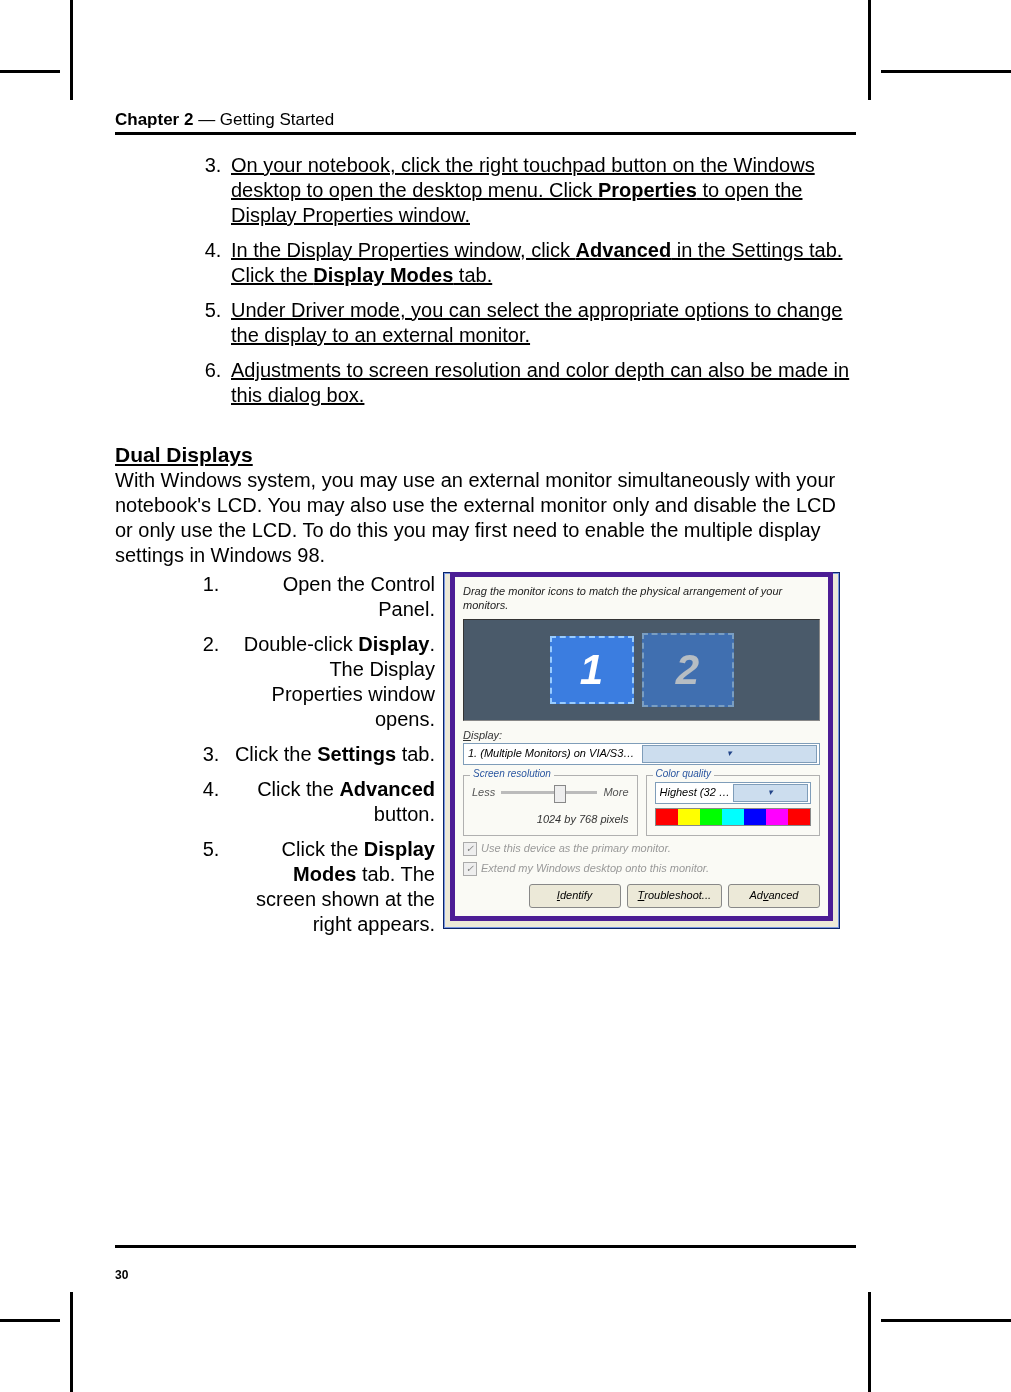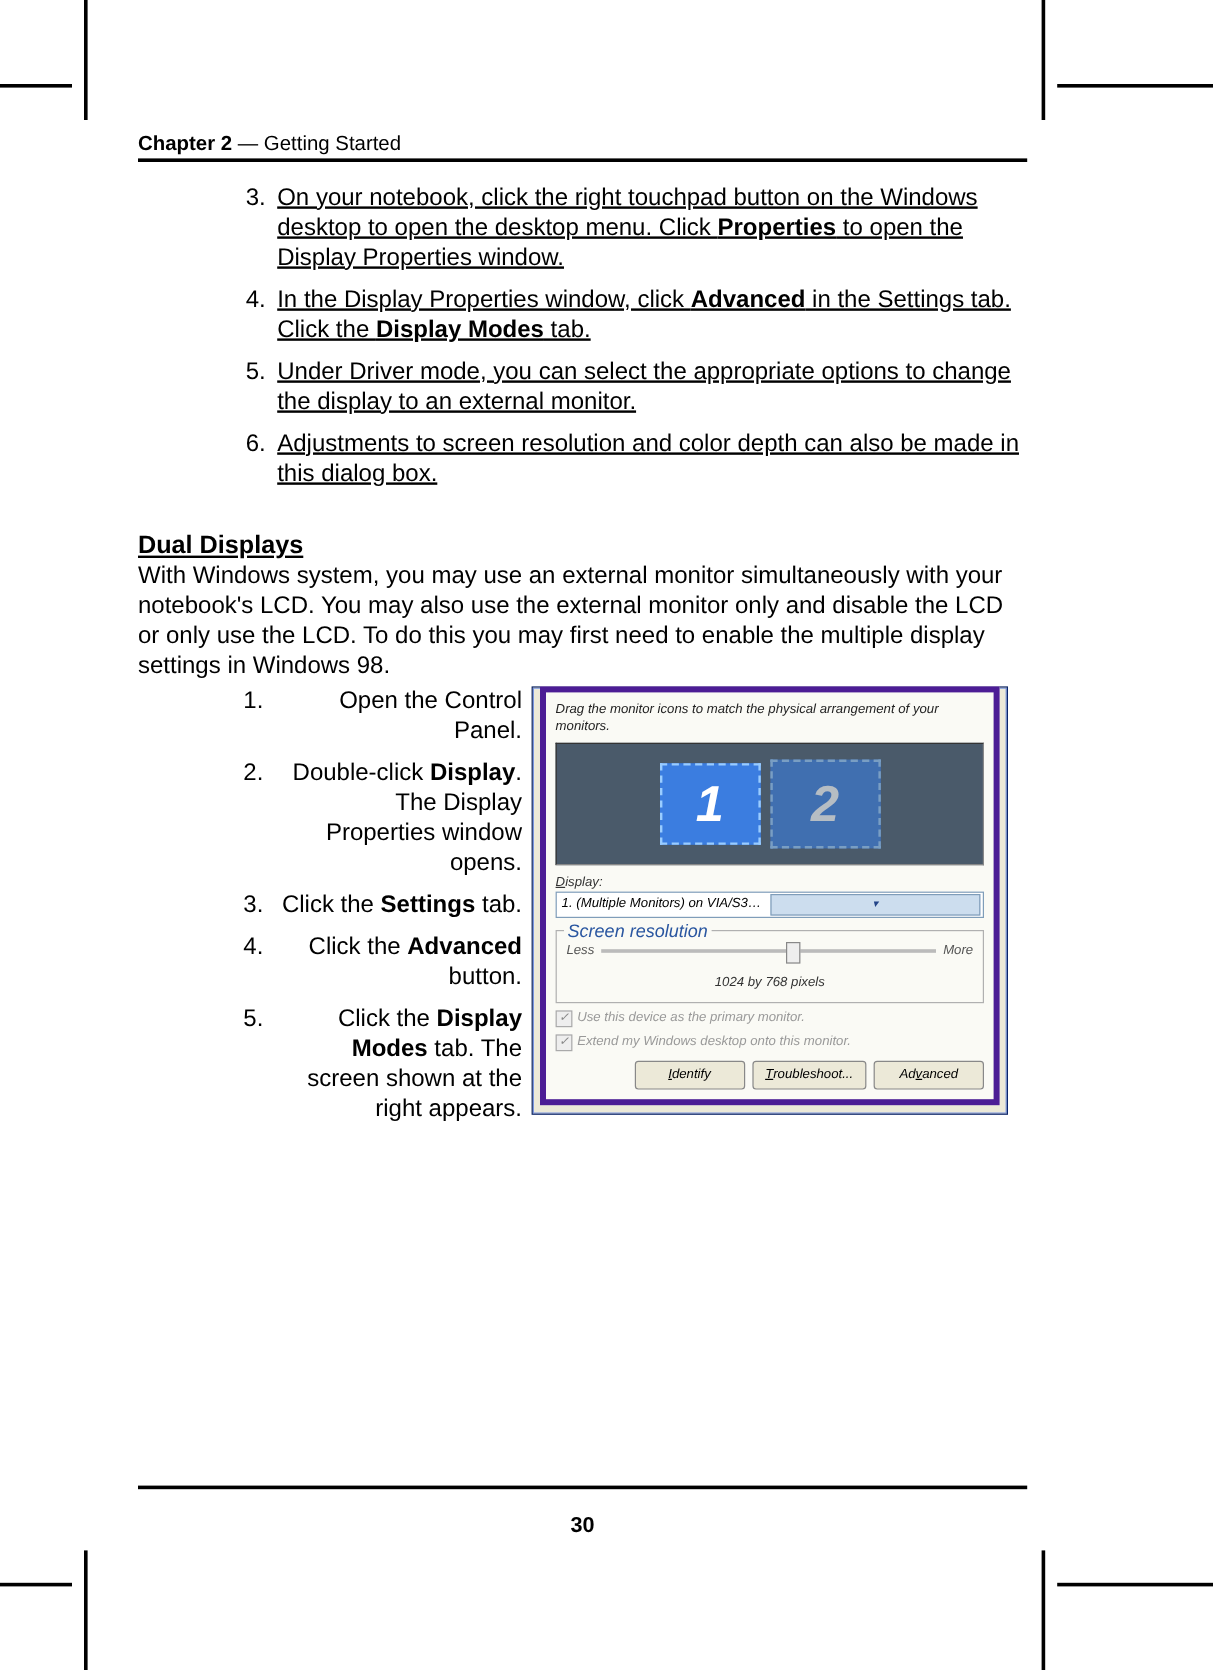--- a/index.html
+++ b/index.html
@@ -30,21 +30,21 @@
     right: 155px;
     top: 110px;
     bottom: 110px;
   }
   .running-head {
     font-size: 17px;
     padding-bottom: 2px;
   }
   .running-head b { font-weight: bold; }
   .hr-thick { height:3px; background:#000; margin-top:0; margin-bottom:18px; }
-  .pagenum { text-align:center; font-weight:bold; font-size:18px; margin-top:20px; }
+  .pagenum { text-align:left; font-weight:bold; font-size:12px; margin-top:20px; }
 
   .body-text { font-size: 20px; line-height: 1.25; }
   ol.outer { margin: 0 0 0 112px; padding: 0; text-decoration: underline; }
   ol.outer > li { margin-bottom: 10px; padding-left: 4px; }
   ol.outer.start3 { counter-reset: item 2; }
   ol.outer > li::marker { font-size: 20px; }
 
   h3.section {
     font-size: 21px;
     font-weight: bold;
@@ -131,28 +131,28 @@
   .combo {
     display:flex; align-items:center; border:1px solid #7f9db9; background:#fff; height:20px; padding:0 2px 0 4px;
   }
   .combo span { flex:1; white-space:nowrap; overflow:hidden; text-overflow:ellipsis; font-size:11px;}
   .dd { width:16px; height:16px; background:#cde; border:1px solid #7f9db9; display:flex; align-items:center; justify-content:center;}
   .dd::after{content:"▾"; font-size:9px; color:#248;}
   
   .groupbox {
     border:1px solid #b0b0b0; padding:6px 8px 8px; position:relative; margin-top:10px;
   }
-  .groupbox .legend { position:absolute; top:-8px; left:6px; background:#fafaf5; padding:0 3px; font-size:15px; color:#2a56a0;}
+  .groupbox .legend { position:absolute; top:-8px; left:6px; background:#fafaf5; padding:0 3px; font-size:10px; color:#2a56a0;}
   .twogrp { display:flex; gap:8px; margin-top:10px;}
   .twogrp .groupbox { flex:1; margin-top:0;}
   
   .slider-row { display:flex; align-items:center; gap:6px; font-size:11px; color:#555; margin-top:4px;}
   .slider-track { flex:1; height:3px; background:#bbb; position:relative;}
   .slider-thumb { position:absolute; top:-6px; left:55%; width:10px; height:16px; background:#eee; border:1px solid #888;}
-  .resval { text-align:center; font-size:11px; margin-top:14px; color:#333;}
+  .resval { text-align:right; font-size:11px; margin-top:14px; color:#333;}
   
   .colorbar { height:16px; display:flex; margin-top:4px; border:1px solid #888;}
   .colorbar div{ flex:1;}
   
   .chk { display:flex; align-items:center; gap:4px; font-size:11px; color:#999; margin-top:6px;}
   .chkbox { width:12px; height:12px; border:1px solid #aaa; background:#eee; display:inline-flex; align-items:center; justify-content:center; font-size:10px; color:#888;}
   
   .btnrow { display:flex; justify-content:flex-end; gap:6px; margin-top:8px;}
   .btnrow.bottom { padding:6px;}
   .wbtn {
@@ -230,20 +230,36 @@
                   <div class="legend"><span class="u">S</span>creen resolution</div>
                   <div class="slider-row">
                     <span>Less</span>
                     <div class="slider-track">
                         <div class="slider-thumb"></div>
                       </div>
                     <span>More</span>
                   </div>
                   <div class="resval">1024 by 768 pixels</div>
                 </div>
+                <div class="groupbox">
+                  <div class="legend"><span class="u">C</span>olor quality</div>
+                  <div class="combo">
+                    <span>Highest (32 bit)</span>
+                    <span class="dd"></span>
+                  </div>
+                  <div class="colorbar">
+                    <div style="background:#f00"></div>
+                      <div style="background:#ff0"></div>
+                      <div style="background:#0f0"></div>
+                      <div style="background:#0ff"></div>
+                      <div style="background:#00f"></div>
+                      <div style="background:#f0f"></div>
+                      <div style="background:#f00"></div>
+                  </div>
+                </div>
               </div>
               <div class="chk">
                 <span class="chkbox">✓</span>
                 <span>Use this device as the primary monitor.</span>
               </div>
               <div class="chk">
                 <span class="chkbox">✓</span>
                 <span>Extend my Windows desktop onto this monitor.</span>
               </div>
               <div class="btnrow">

